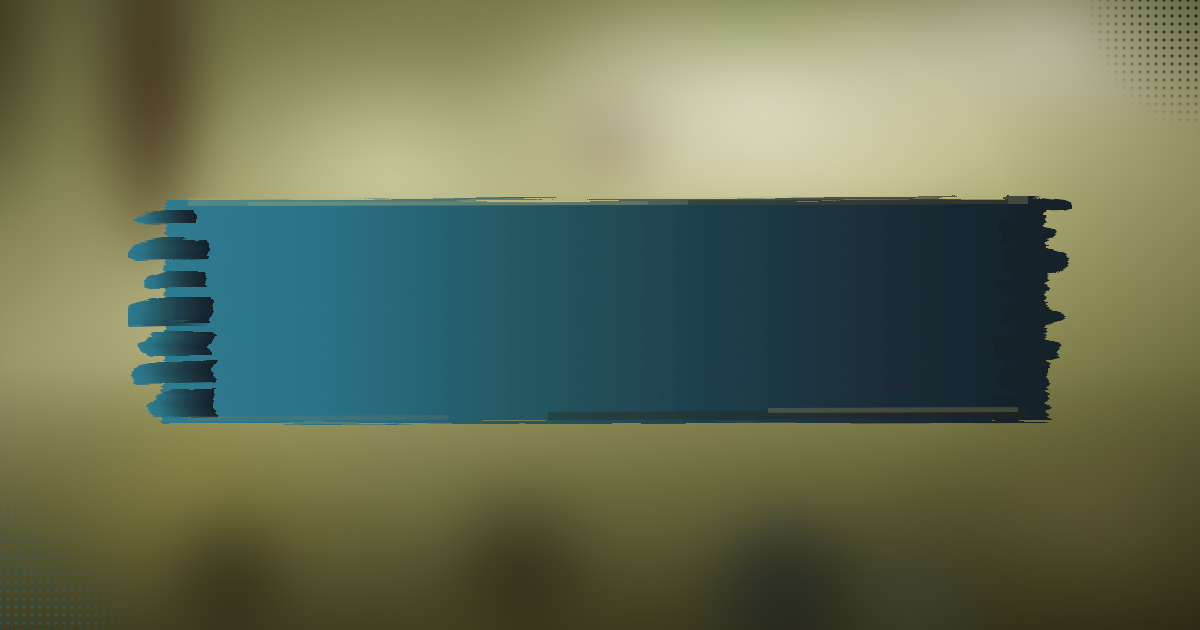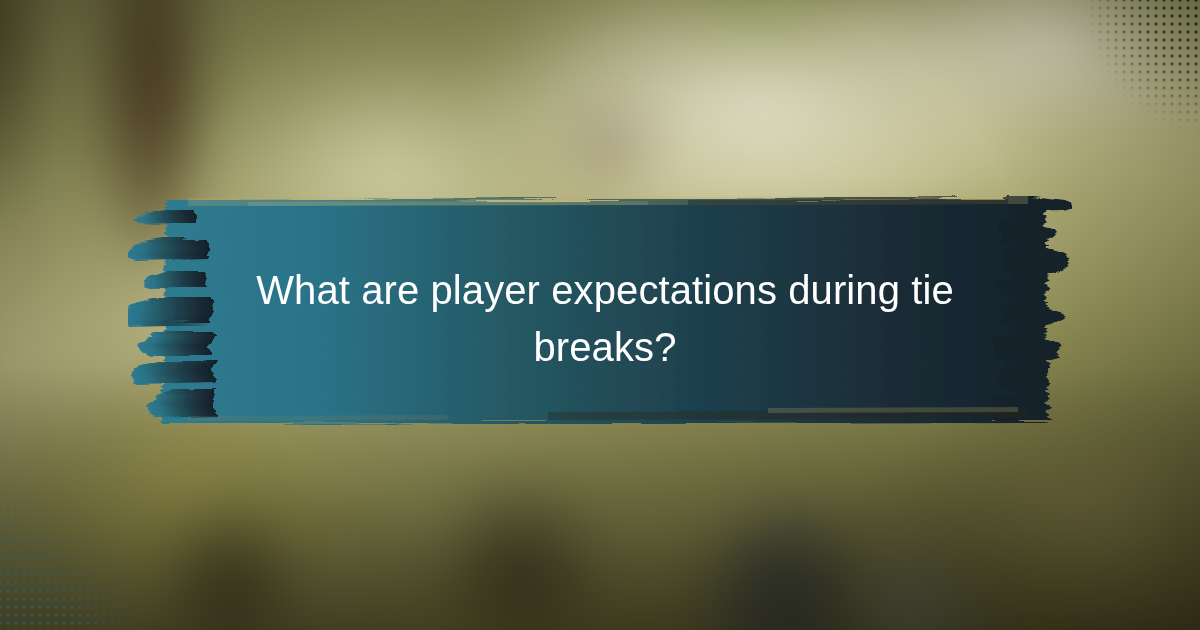--- a/index.html
+++ b/index.html
@@ -167,15 +167,14 @@
       </g>
 
       <g opacity="0.6">
         <path d="M420,226 L900,224 L900,232 L420,234 Z" fill="#2b2514" opacity="0.6"></path>
         <path d="M640,222 L890,221 L890,226 L640,227 Z" fill="#c0ae6a" opacity="0.4"></path>
         <path d="M60,230 L320,229 L320,234 L60,235 Z" fill="#8d8352" opacity="0.3"></path>
       </g>
     </svg>
   </div>
 
-  <div class="headline">What are player expectations during tie breaks?</div>
 
 </div>
 
 </body></html>

